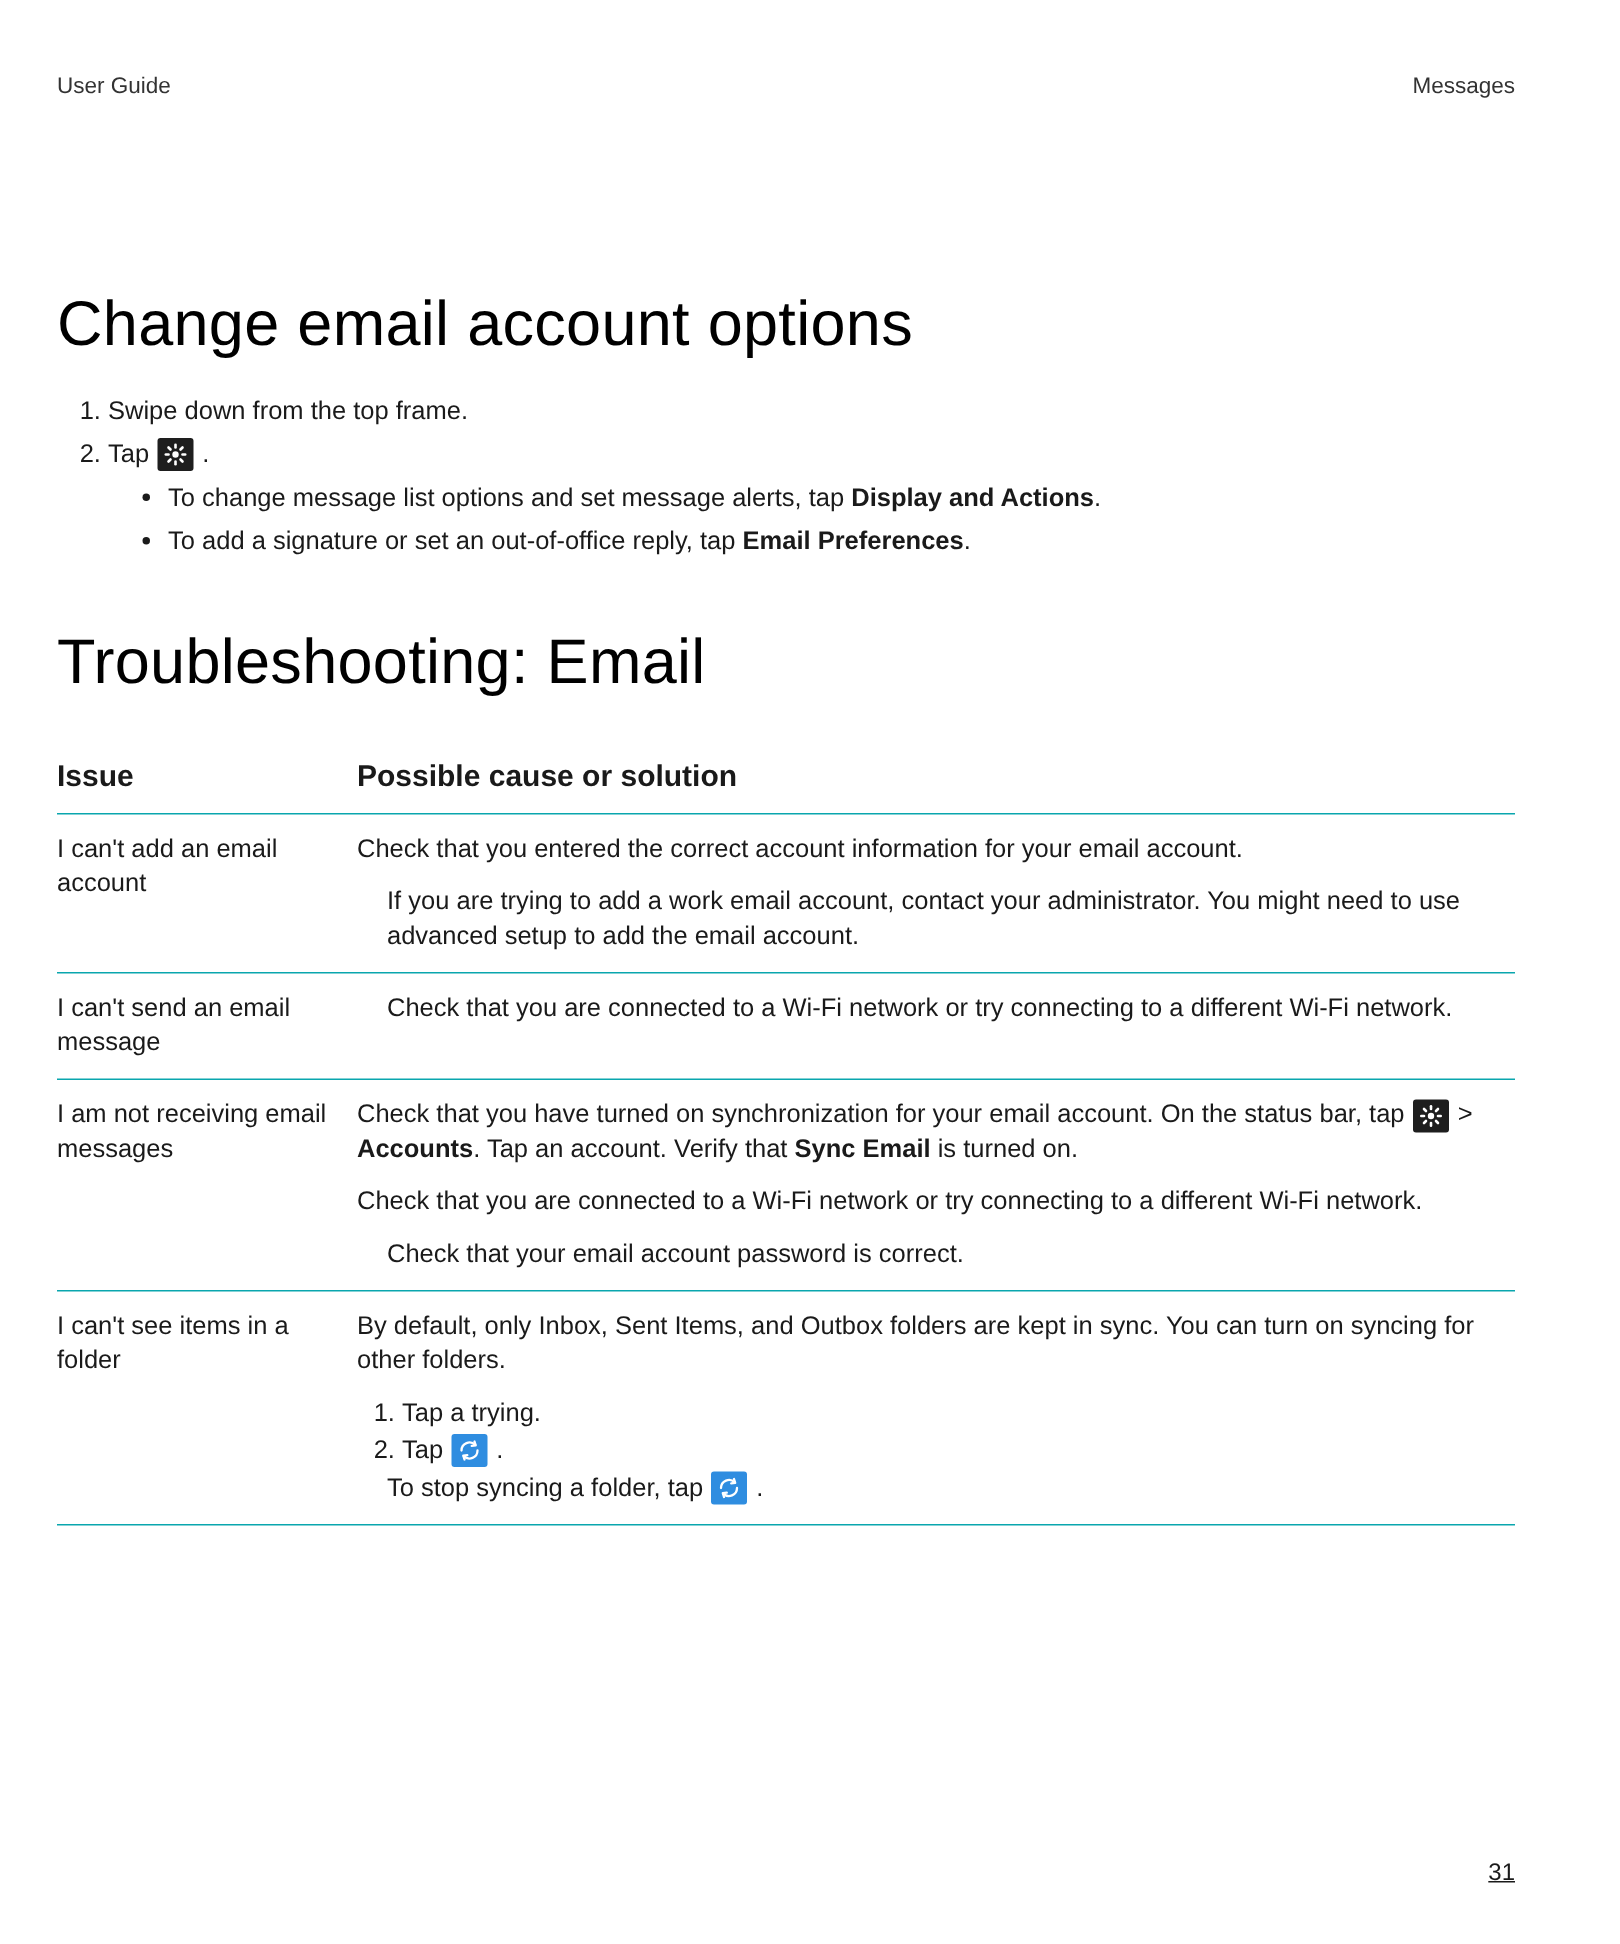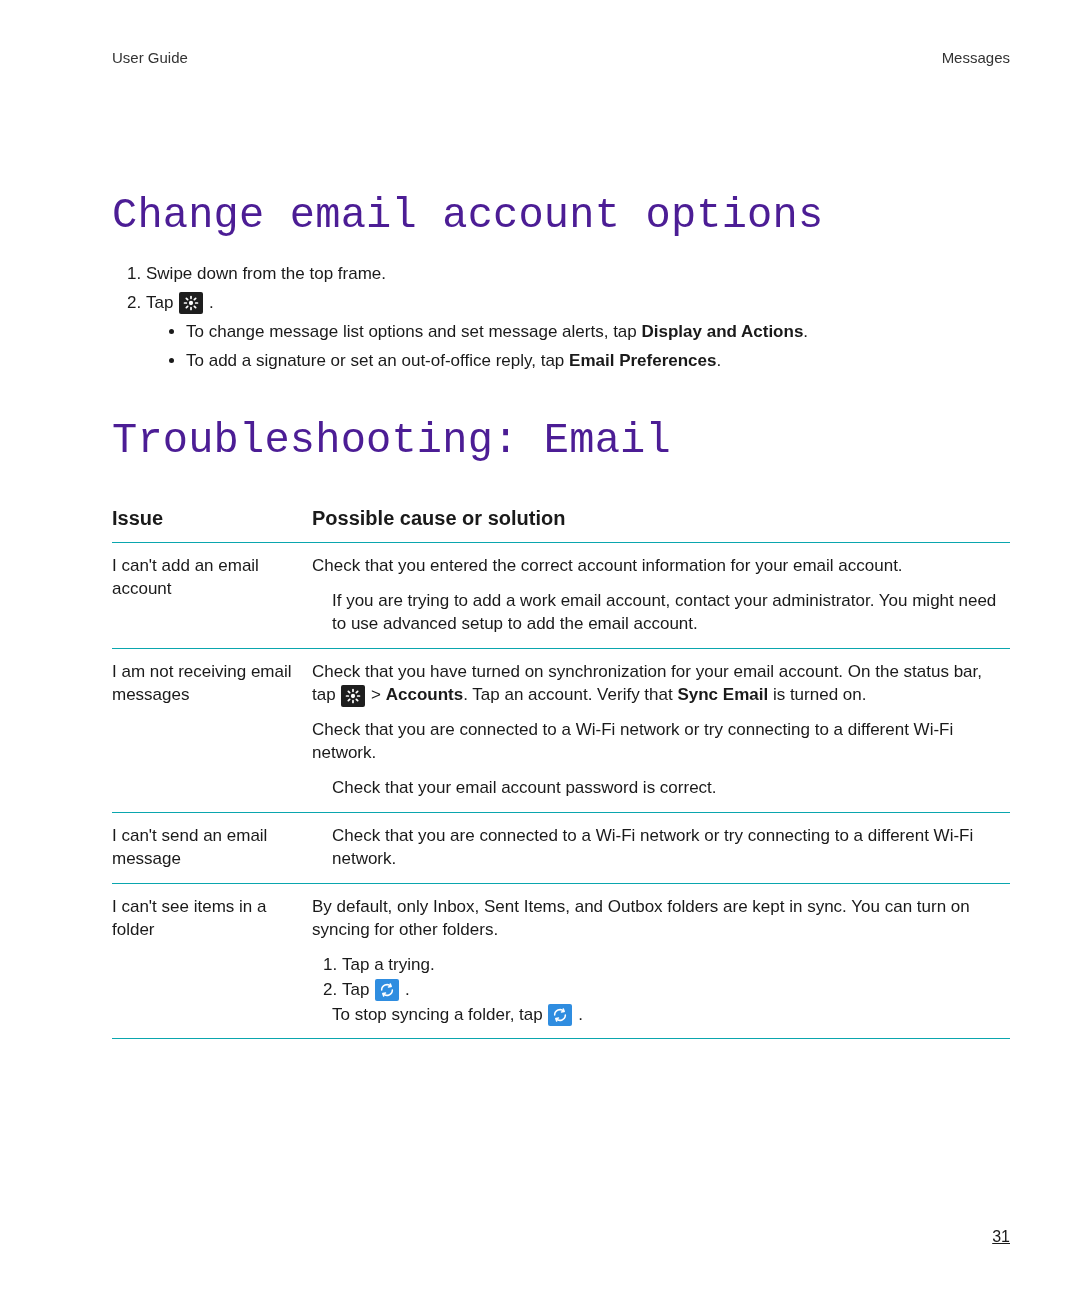--- a/index.html
+++ b/index.html
@@ -8,33 +8,33 @@
     background: #fff;
     color: #1a1a1a;
     font-family: "Segoe UI", "Helvetica Neue", Arial, sans-serif;
     font-size: 17px;
     line-height: 1.35;
   }
   .page {
     width: 1080px;
     min-height: 1296px;
     box-sizing: border-box;
-    padding: 48px 70px 60px 112px;
+    padding: 48px 70px 60px 38px;
     position: relative;
   }
   .running-head {
     display: flex;
     justify-content: space-between;
     font-size: 15px;
     color: #333;
   }
   h1 {
-    font-family: Liberation Mono, monospace;
+    font-family: Liberation Sans, sans-serif;
     font-weight: 400;
-    color: #4c1d95;
+    color: #000000;
     font-size: 42px;
     letter-spacing: 0.2px;
     margin: 0;
   }
   .h1-first { margin-top: 120px; }
   .h1-second { margin-top: 32px; margin-bottom: 26px; }
 
   ol.top-steps {
     margin: 18px 0 40px 0;
     padding-left: 34px;
@@ -92,21 +92,21 @@
   .cell-block:last-child { margin-bottom: 0; margin-left: 20px; }
   ol.inner-steps {
     margin: 4px 0 2px 0;
     padding-left: 30px;
   }
   ol.inner-steps li { margin: 2px 0; }
 
   .page-number {
     position: absolute;
     right: 70px;
-    bottom: 48px;
+    bottom: 36px;
     font-size: 16px;
     text-decoration: underline;
   }
 </style>
 </head>
 <body>
 
 <div class="page">
 
   <div class="running-head">
@@ -164,20 +164,27 @@
         <th>Possible cause or solution</th>
       </tr>
     </thead>
     <tbody>
 
       <tr>
         <td>I can't add an email account</td>
         <td>
           <div class="cell-block">Check that you entered the correct account information for your email account.</div>
           <div class="cell-block">If you are trying to add a work email account, contact your administrator. You might need to use advanced setup to add the email account.</div>
+        </td>
+      </tr>
+
+      <tr>
+        <td>I can't send an email message</td>
+        <td>
+          <div class="cell-block">Check that you are connected to a Wi-Fi network or try connecting to a different Wi-Fi network.</div>
         </td>
       </tr>
 
       <tr>
         <td>I am not receiving email messages</td>
         <td>
           <div class="cell-block">
             <span>Check that you have turned on synchronization for your email account. On the status bar, tap </span>
             <span class="icon-box icon-dark">
               <svg width="16" height="16" viewBox="0 0 24 24" fill="none">
@@ -191,27 +198,20 @@
                   <line x1="17" y1="17" x2="19" y2="19"></line>
                   <line x1="5" y1="19" x2="7" y2="17"></line>
                   <line x1="17" y1="7" x2="19" y2="5"></line>
                 </g>
               </svg>
             </span>
             <span> &gt; </span><span class="bold">Accounts</span><span>. Tap an account. Verify that </span><span class="bold">Sync Email</span><span> is turned on.</span>
           </div>
           <div class="cell-block">Check that you are connected to a Wi-Fi network or try connecting to a different Wi-Fi network.</div>
           <div class="cell-block">Check that your email account password is correct.</div>
-        </td>
-      </tr>
-
-      <tr>
-        <td>I can't send an email message</td>
-        <td>
-          <div class="cell-block">Check that you are connected to a Wi-Fi network or try connecting to a different Wi-Fi network.</div>
         </td>
       </tr>
 
       <tr>
         <td>I can't see items in a folder</td>
         <td>
           <div class="cell-block">By default, only Inbox, Sent Items, and Outbox folders are kept in sync. You can turn on syncing for other folders.</div>
           <ol class="inner-steps cell-block">
             <li>
               <span>Tap a trying.</span>

